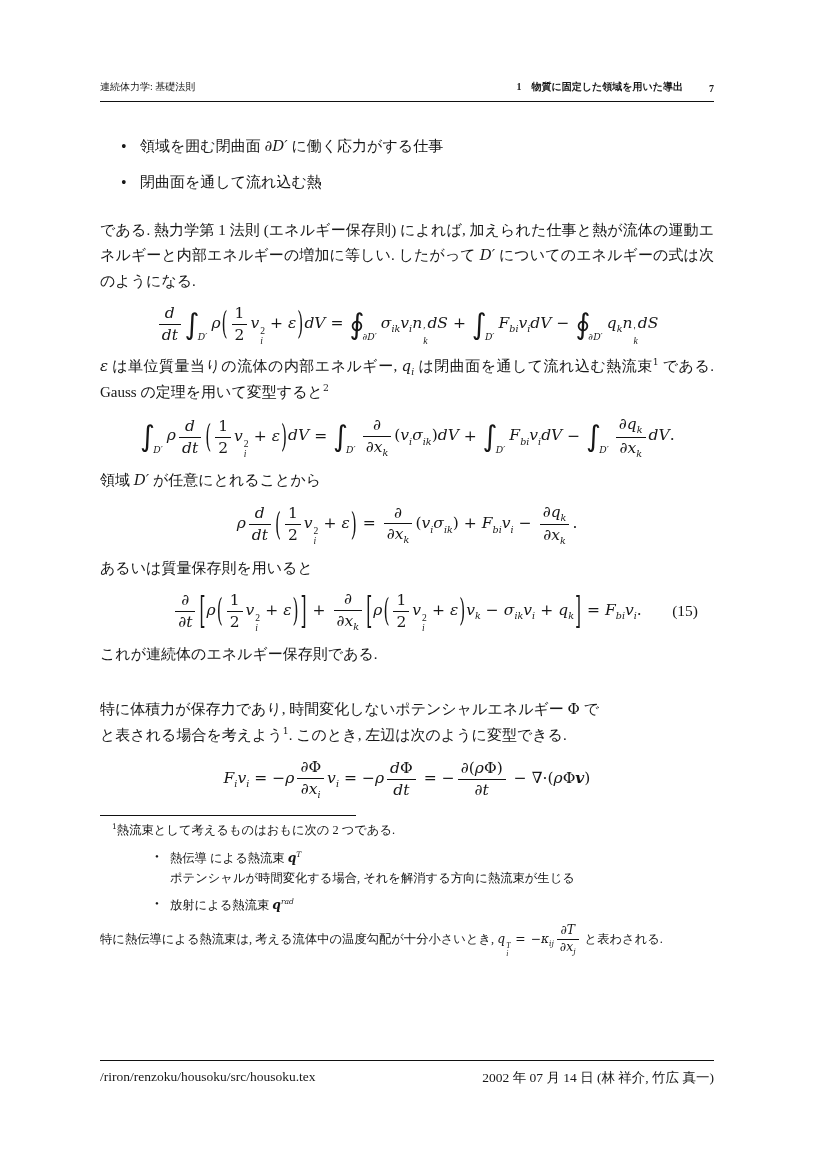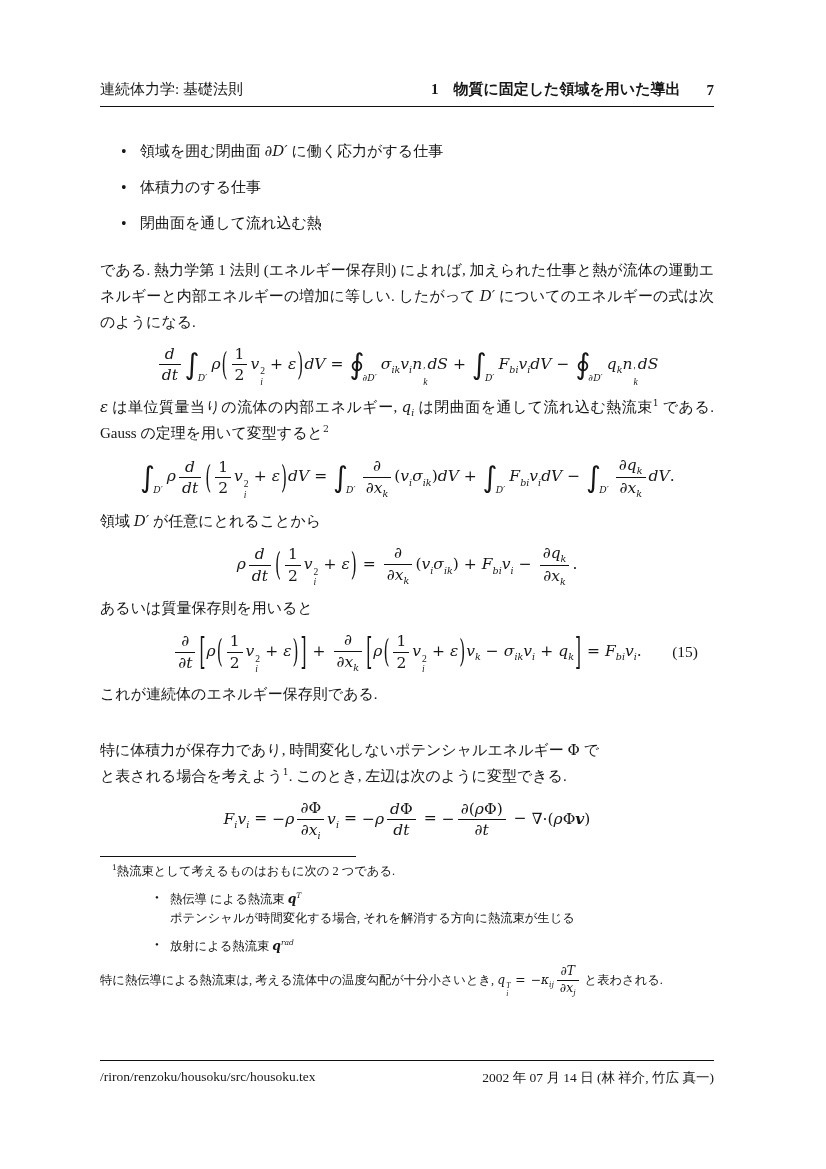--- a/index.html
+++ b/index.html
@@ -2,21 +2,21 @@
 <html><head>
 <meta charset="utf-8">
 <style>
   html,body{margin:0;padding:0;background:#ffffff;}
   .page{position:relative;width:826px;height:1169px;background:#ffffff;overflow:hidden;
         color:#171717;font-family:"Liberation Serif","DejaVu Serif",serif;}
   .content{position:absolute;left:100px;top:80px;width:614px;}
 
   
   .pghead{display:flex;justify-content:space-between;align-items:flex-end;
-          font-size:15px;padding-bottom:7px;border-bottom:1.4px solid #111;}
+          font-size:10px;padding-bottom:7px;border-bottom:1.4px solid #111;}
   .h-right{display:flex;align-items:flex-end;}
   .h-sec{font-weight:bold;}
   .h-page{font-weight:bold;margin-left:26px;}
 
   
   .blist{list-style:none;margin:34px 0 0 0;padding:0 0 0 40px;}
   .blist li{position:relative;font-size:15px;line-height:1.45;margin-bottom:14px;}
   .blist li::before{content:"•";position:absolute;left:-19px;top:-1px;font-size:16px;}
 
   
@@ -74,21 +74,20 @@
     <div class="pghead">
       <span class="h-left">連続体力学: 基礎法則</span>
       <span class="h-right">
         <span class="h-sec">1　物質に固定した領域を用いた導出</span>
         <span class="h-page">7</span>
       </span>
     </div>
 
     <ul class="blist">
       <li><span class="jtxt">領域を囲む閉曲面 </span><span class="mi">∂D′</span><span class="jtxt"> に働く応力がする仕事</span></li>
-      <li><span class="jtxt">体積力のする仕事</span></li>
       <li><span class="jtxt">閉曲面を通して流れ込む熱</span></li>
     </ul>
 
     <p class="para gap"><span class="jtxt">である. 熱力学第 1 法則 (エネルギー保存則) によれば, 加えられた仕事と熱が流体の運動エネルギーと内部エネルギーの増加に等しい. したがって </span><span class="mi">D′</span><span class="jtxt"> についてのエネルギーの式は次のようになる.</span></p>
 
     <div class="deq">
       <span class="eqbody"><span class="mfrac"><span class="fnum"><span class="mi">d</span></span><span class="fden"><span class="mi">dt</span></span></span><span class="mbig">
             <span class="bigg">∫</span>
             <span class="bigsub"><span class="mi">D′</span></span>
           </span><span class="mi">ρ</span><span class="mpar" style="--sc: 2.0;">(</span><span><span class="mfrac"><span class="fnum"><span class="mr">1</span></span><span class="fden"><span class="mr">2</span></span></span><span class="mi">v</span><span class="mss">

